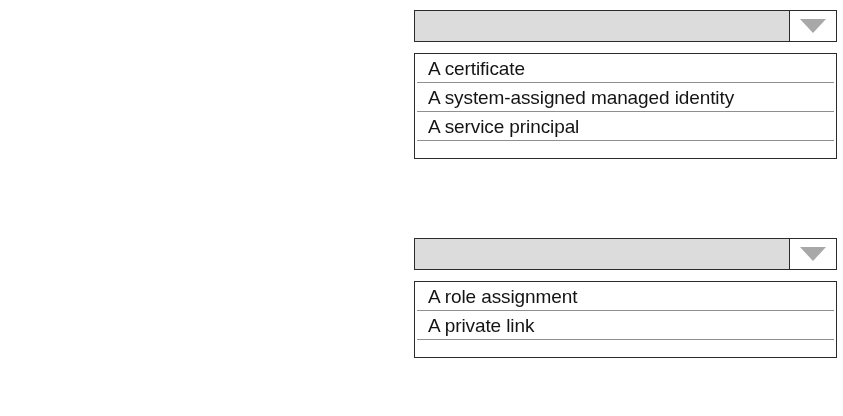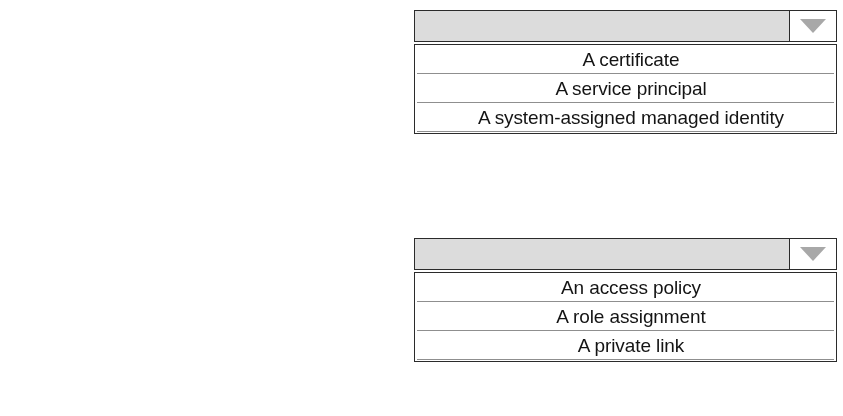--- a/index.html
+++ b/index.html
@@ -62,26 +62,25 @@
   }
   .caret {
     width: 0;
     height: 0;
     border-left: 13px solid transparent;
     border-right: 13px solid transparent;
     border-top: 14px solid #a8a8a8;
   }
 
   .option-list {
-    margin-top: 2px;
+    margin-top: 11px;
     border: 1.5px solid #2b2b2b;
     background: #ffffff;
     box-sizing: border-box;
-    padding-bottom: 1px;
-    text-align: center;
+    padding-bottom: 17px;
   }
   .option-item {
     height: 29px;
     line-height: 29px;
     font-size: 19px;
     letter-spacing: -0.1px;
     color: #141414;
     padding-left: 11px;
     box-sizing: border-box;
     border-bottom: 1px solid #8f8f8f;
@@ -101,35 +100,34 @@
   <div class="dropdown-group">
     <div class="combo-header">
       <div class="combo-value"></div>
       <div class="combo-arrow-btn">
         <span class="caret"></span>
       </div>
     </div>
 
     <div class="option-list">
       <div class="option-item">A certificate</div>
+      <div class="option-item">A system-assigned managed identity</div>
       <div class="option-item">A service principal</div>
-      <div class="option-item">A system-assigned managed identity</div>
     </div>
   </div>
 </div>
 
 <div class="question-block" id="block-1">
 
   <div class="dropdown-group">
     <div class="combo-header">
       <div class="combo-value"></div>
       <div class="combo-arrow-btn">
         <span class="caret"></span>
       </div>
     </div>
 
     <div class="option-list">
-      <div class="option-item">An access policy</div>
       <div class="option-item">A role assignment</div>
       <div class="option-item">A private link</div>
     </div>
   </div>
 </div>
 
 </body></html>

